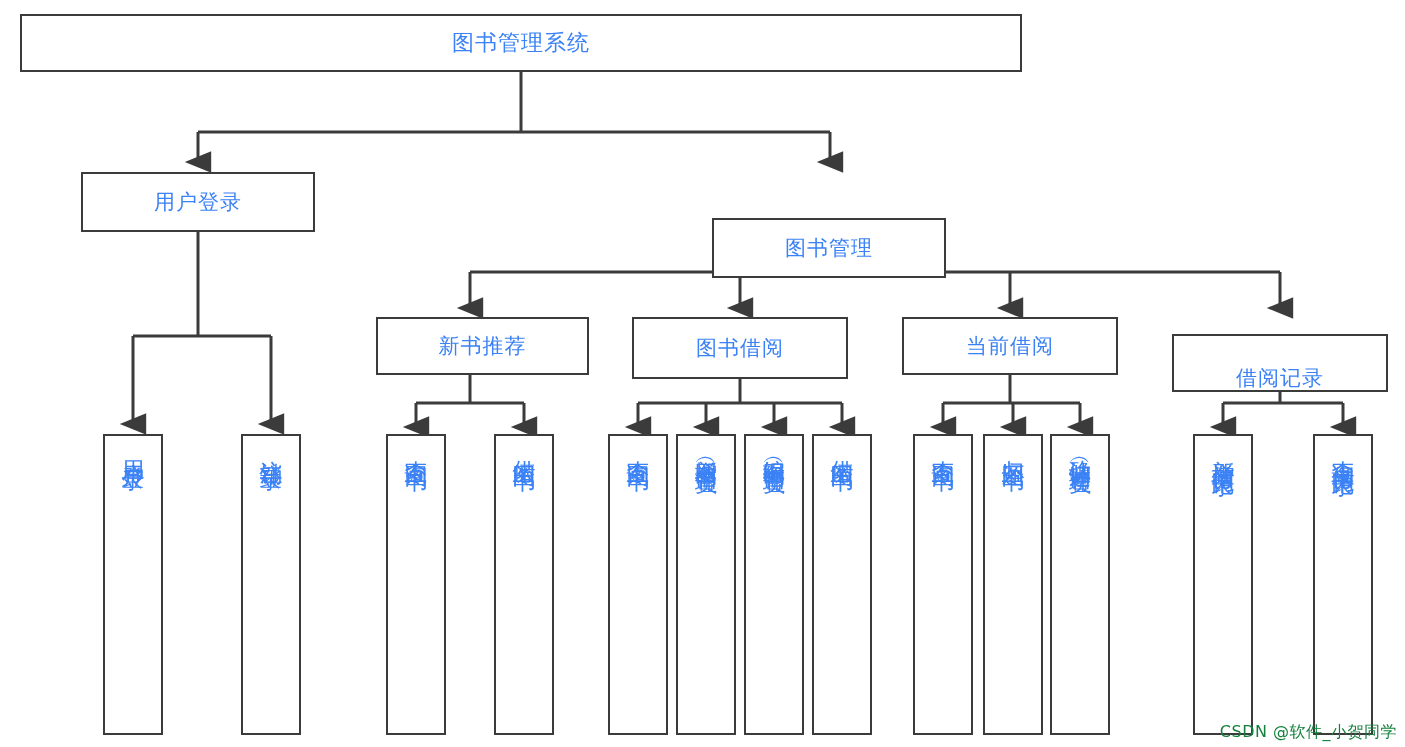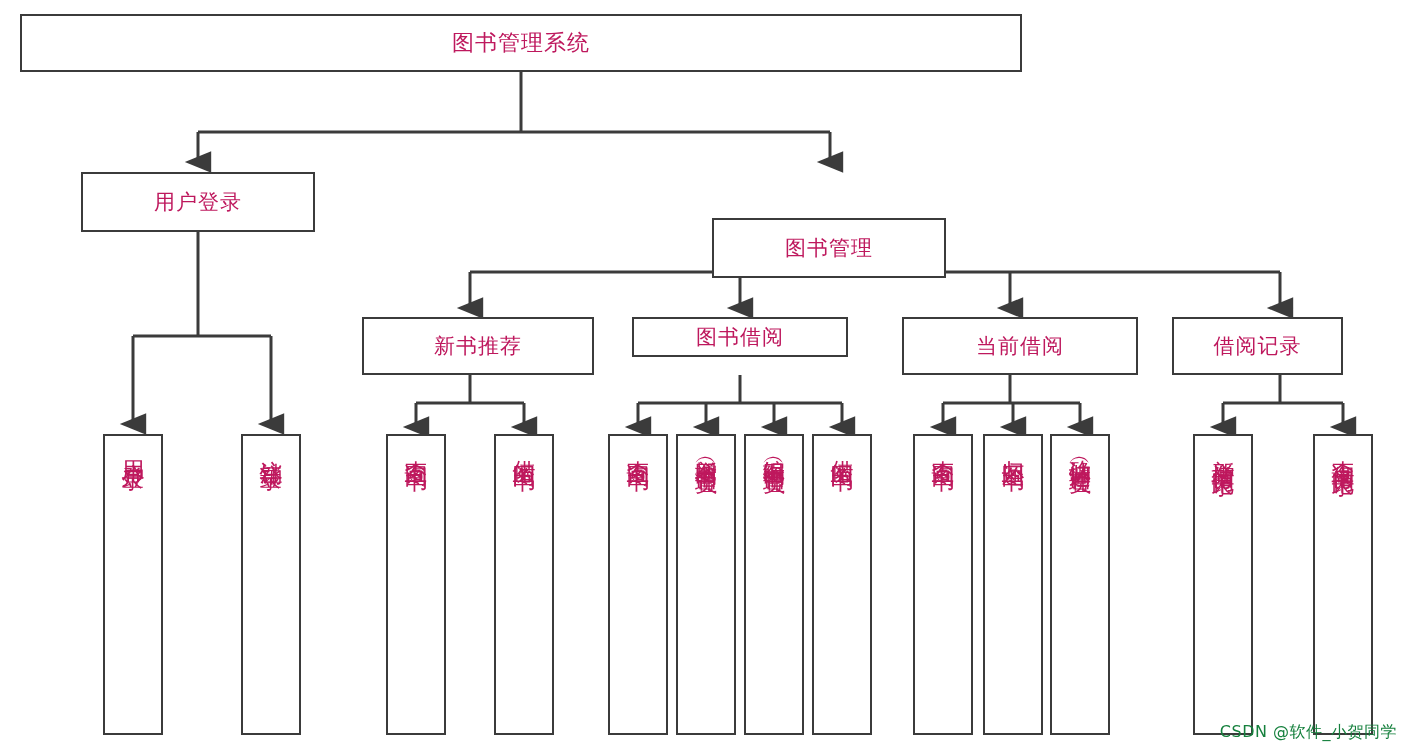--- a/index.html
+++ b/index.html
@@ -27,21 +27,21 @@
     pointer-events: none;
   }
   .node {
     position: absolute;
     box-sizing: border-box;
     border: 2.5px solid #3b3b3b;
     background: #ffffff;
     display: flex;
     align-items: center;
     justify-content: center;
-    color: #be185d;
+    color: #3b82f6;
     z-index: 2;
   }
   .node .label {
     display: block;
     text-align: center;
     letter-spacing: 1px;
     line-height: 1.15;
     white-space: nowrap;
   }
   
@@ -139,30 +139,30 @@
     <span class="label">图书管理系统</span>
   </div>
 
   <div class="node horiz" style="left:81px; top:172px; width:234px; height:60px;">
     <span class="label">用户登录</span>
   </div>
   <div class="node horiz" style="left:712px; top:172px; width:234px; height:60px;margin-top:46px;">
     <span class="label">图书管理</span>
   </div>
 
-  <div class="node horiz" style="left:362px; top:317px; width:232px; height:58px;">
+  <div class="node horiz" style="left:376px; top:317px; width:213px; height:58px;">
     <span class="label">新书推荐</span>
   </div>
-  <div class="node horiz" style="left:632px; top:317px; width:216px; height:40px;">
+  <div class="node horiz" style="left:632px; top:317px; width:216px; height:62px;">
     <span class="label">图书借阅</span>
   </div>
-  <div class="node horiz" style="left:902px; top:317px; width:236px; height:58px;">
+  <div class="node horiz" style="left:902px; top:317px; width:216px; height:58px;">
     <span class="label">当前借阅</span>
   </div>
-  <div class="node horiz" style="left:1172px; top:317px; width:171px; height:58px;">
+  <div class="node horiz" style="left:1172px; top:334px; width:216px; height:58px;align-items:flex-end;">
     <span class="label">借阅记录</span>
   </div>
 
   <div class="node vert" style="left:103px; top:434px; width:60px; height:301px;">
     <span class="label">用户登录</span>
   </div>
   <div class="node vert" style="left:241px; top:434px; width:60px; height:301px;">
     <span class="label">注销登录</span>
   </div>
 

